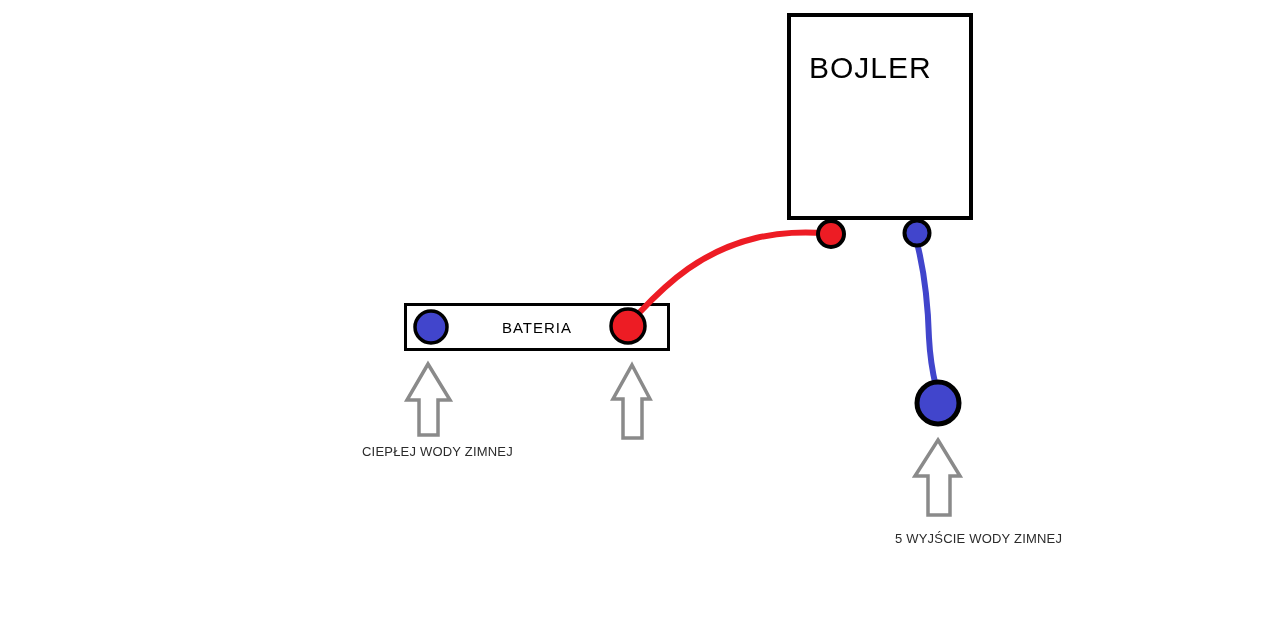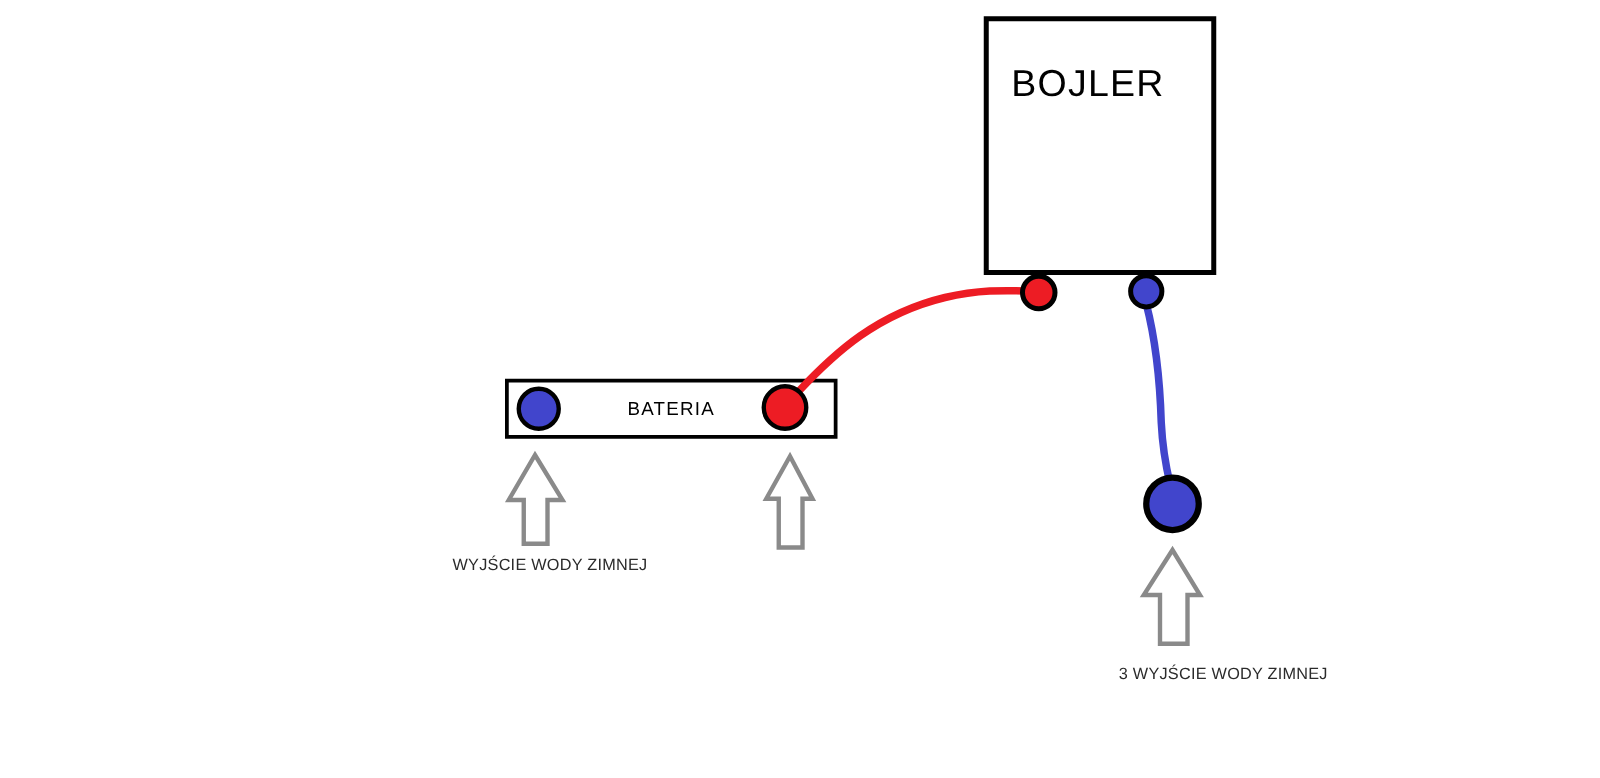--- a/index.html
+++ b/index.html
@@ -73,18 +73,18 @@
     <circle class="port hot" cx="628" cy="326" r="17" stroke-width="3.5"></circle>
     <circle class="port hot" cx="831" cy="234" r="13" stroke-width="4"></circle>
     <circle class="port cold" cx="917" cy="233" r="12.5" stroke-width="4"></circle>
     <circle class="port cold" cx="938" cy="403" r="21" stroke-width="5"></circle>
 
     <polygon class="arrow" points="428,364 450,400 438,400 438,435 419,435 419,400 407,400"></polygon>
     <polygon class="arrow" points="632,365 650,399 642,399 642,438 623,438 623,399 613,399"></polygon>
     <polygon class="arrow" points="938,440 960,476 950,476 950,515 928,515 928,476 915,476"></polygon>
   </svg>
 
-  <div class="note note-cold">WYJŚCIE WODY ZIMNEJ</div>
+  <div class="note note-cold">CIEPŁEJ WODY ZIMNEJ</div>
 
 
-  <div class="note note-cold2">3 WYJŚCIE WODY ZIMNEJ</div>
+  <div class="note note-cold2">5 WYJŚCIE WODY ZIMNEJ</div>
 
 </div>
 
 </body></html>

